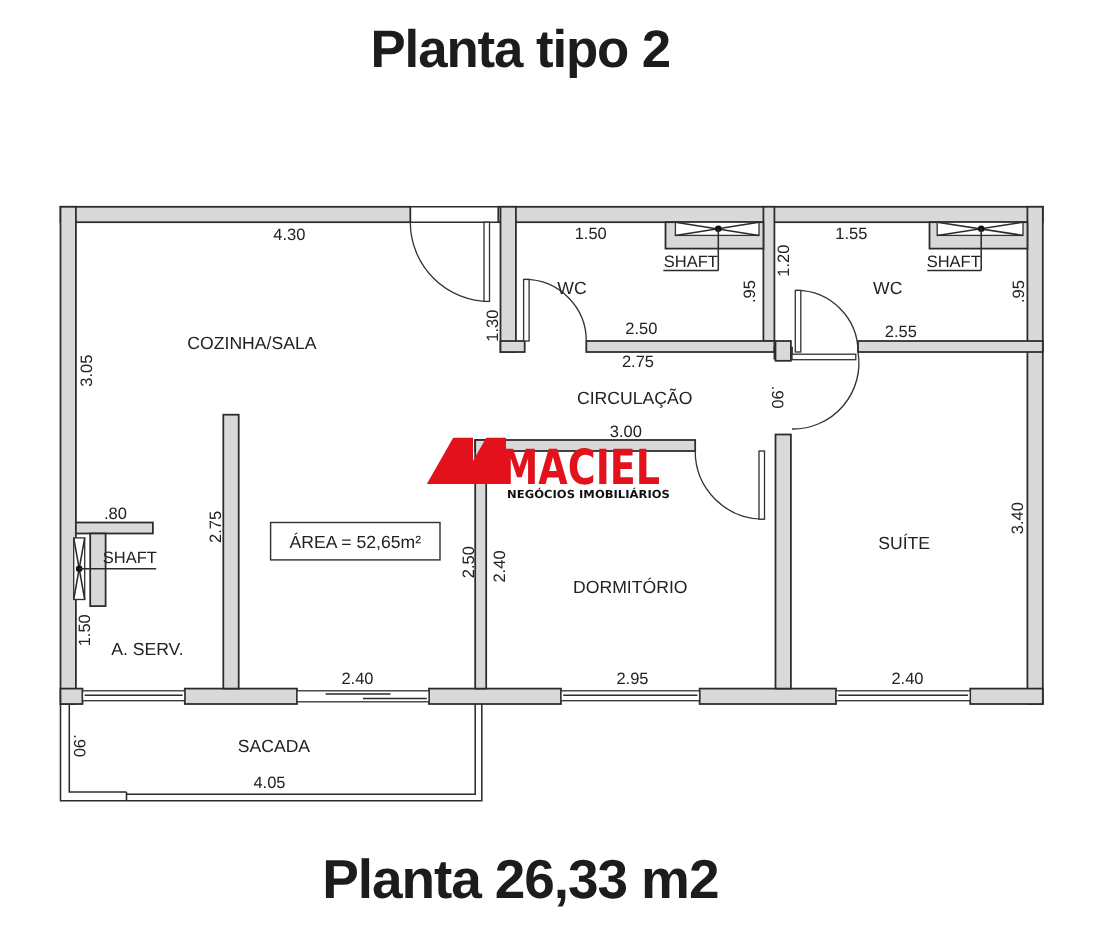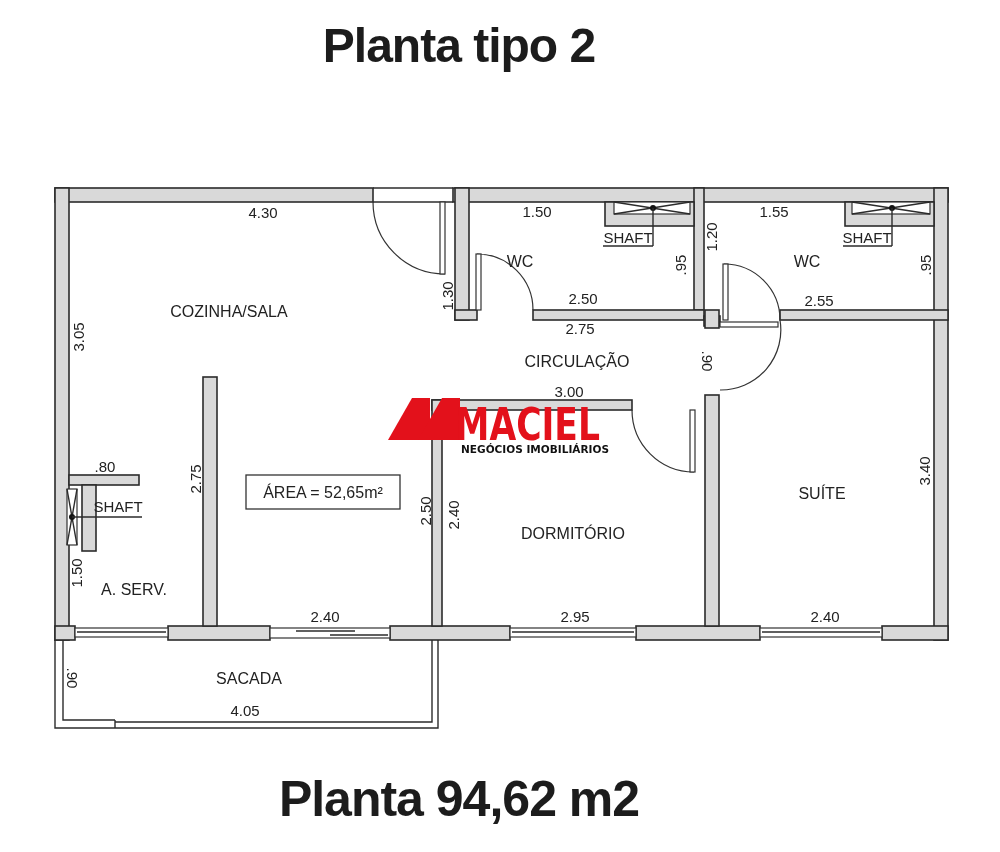--- a/index.html
+++ b/index.html
@@ -1,17 +1,17 @@
 <!DOCTYPE html>
 <html><head>
 <meta charset="utf-8">
 <style>
   html, body { margin:0; padding:0; background:#ffffff; }
   body { width:1000px; height:852px; position:relative; overflow:hidden; font-family:"Liberation Sans", sans-serif; }
-  .title { position:absolute; left:3px; width:912px; text-align:center; font-weight:bold; color:#1c1c1c; font-family:"Liberation Sans", sans-serif; letter-spacing:-1px; }
+  .title { position:absolute; left:17px; width:912px; text-align:center; font-weight:bold; color:#1c1c1c; font-family:"Liberation Sans", sans-serif; letter-spacing:-1px; }
   #title-top { top:18px; font-size:48px; }
   #title-bottom { top:770px; font-size:50px; }
   svg#plan { position:absolute; left:0; top:0; }
   .wall { fill:#d9d9d9; stroke:#2b2b2b; stroke-width:1.6; }
   .thin { fill:none; stroke:#2b2b2b; stroke-width:1.4; }
   .door { fill:none; stroke:#333; stroke-width:1.2; }
   .win { fill:#ffffff; stroke:#333; stroke-width:1.2; }
   .lbl { font-family:"Liberation Sans", sans-serif; fill:#222; font-size:16px; }
   .dim { font-family:"Liberation Sans", sans-serif; fill:#222; font-size:15px; }
   .logo-txt { font-family:"DejaVu Sans", sans-serif; font-weight:bold; }
@@ -173,13 +173,13 @@
   </g>
 
   <g>
     <polygon points="388,440 412,398 430,398 430,440" fill="#e3111b"></polygon>
     <polygon points="418,440 442,398 460,398 460,440" fill="#e3111b"></polygon>
     <text class="logo-txt" x="455" y="440" font-size="44" fill="#e3111b" textLength="145" lengthAdjust="spacingAndGlyphs">MACIEL</text>
     <text class="logo-txt" x="461" y="453" font-size="10" fill="#111" textLength="148" lengthAdjust="spacingAndGlyphs">NEGÓCIOS IMOBILIÁRIOS</text>
   </g>
 </svg>
 
-<div class="title" id="title-bottom">Planta 94,62 m2</div>
+<div class="title" id="title-bottom">Planta 26,33 m2</div>
 
 </body></html>

